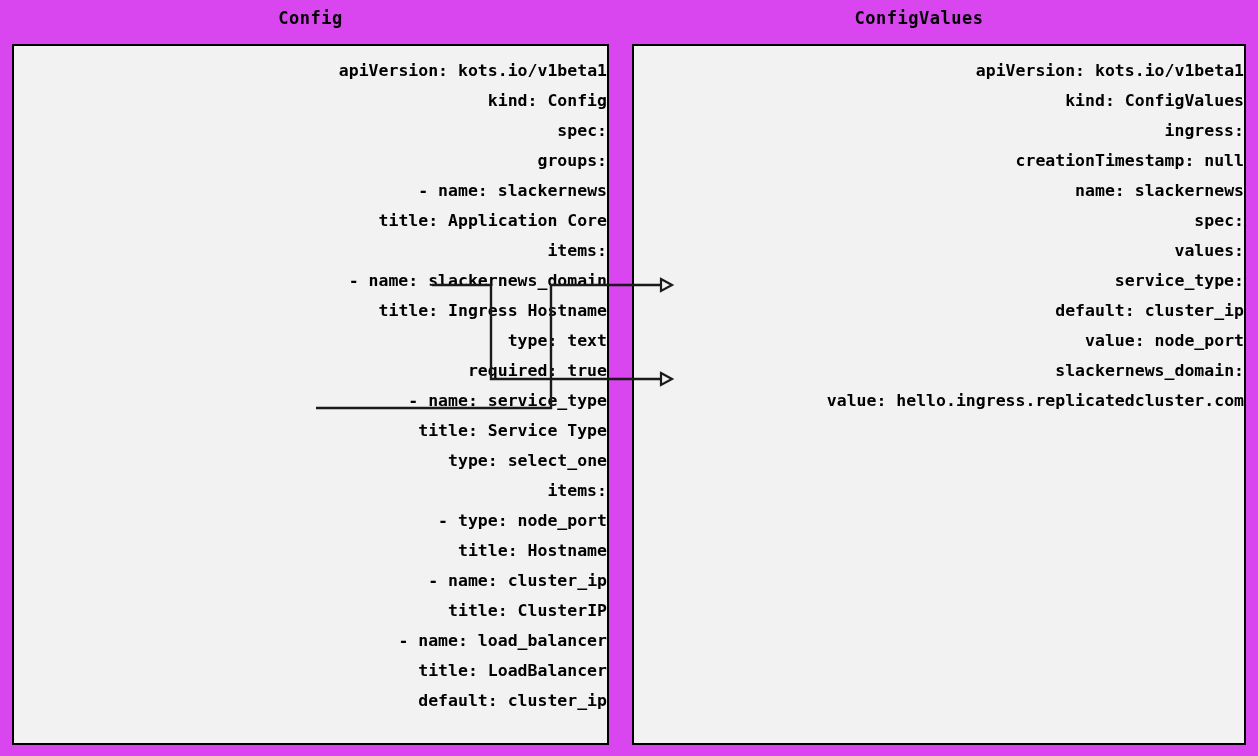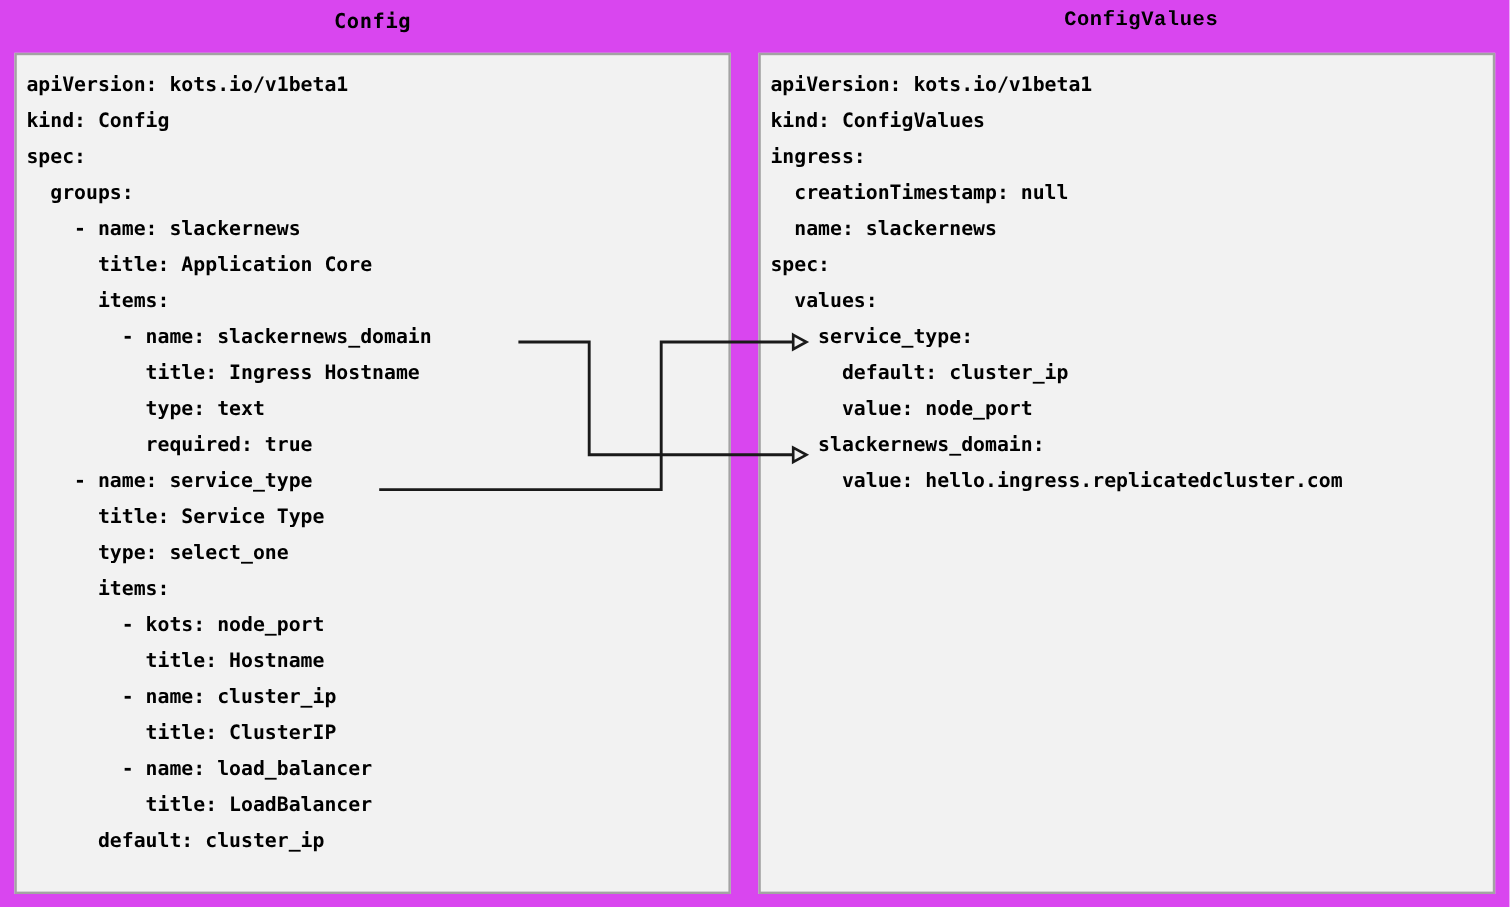--- a/index.html
+++ b/index.html
@@ -22,30 +22,31 @@
     top: 8px;
     font-family: "DejaVu Sans Mono", "Liberation Mono", monospace;
     font-size: 17px;
     font-weight: bold;
     color: #000000;
     text-align: center;
     letter-spacing: 0.5px;
     white-space: nowrap;
   }
   #title-config  { left: 12px;  width: 597px; }
-  #title-values  { left: 644px; width: 614px; font-family: Liberation Mono, monospace; }
+  #title-values  { left: 612px; width: 614px; }
 
   .yaml-panel {
     position: absolute;
     top: 44px;
     height: 701px;
     background: #f2f2f2;
-    border: 2px solid #a3a3a3;
+    border: 2px solid #000000;
     box-sizing: border-box;
     overflow: hidden;
+    text-align: right;
   }
   #panel-config { left: 12px;  width: 597px; }
   #panel-values { left: 632px; width: 614px; }
 
   .yaml-body {
     position: absolute;
     left: 8px;
     top: 10px;
     right: 0;
   }
@@ -88,21 +89,21 @@
         <div class="yaml-line">      title: Application Core</div>
         <div class="yaml-line">      items:</div>
         <div class="yaml-line">        - name: slackernews_domain</div>
         <div class="yaml-line">          title: Ingress Hostname</div>
         <div class="yaml-line">          type: text</div>
         <div class="yaml-line">          required: true</div>
         <div class="yaml-line">    - name: service_type</div>
         <div class="yaml-line">      title: Service Type</div>
         <div class="yaml-line">      type: select_one</div>
         <div class="yaml-line">      items:</div>
-        <div class="yaml-line">        - kots: node_port</div>
+        <div class="yaml-line">        - type: node_port</div>
         <div class="yaml-line">          title: Hostname</div>
         <div class="yaml-line">        - name: cluster_ip</div>
         <div class="yaml-line">          title: ClusterIP</div>
         <div class="yaml-line">        - name: load_balancer</div>
         <div class="yaml-line">          title: LoadBalancer</div>
         <div class="yaml-line">      default: cluster_ip</div>
       </div>
   </div>
 
   <div class="yaml-panel" id="panel-values">

